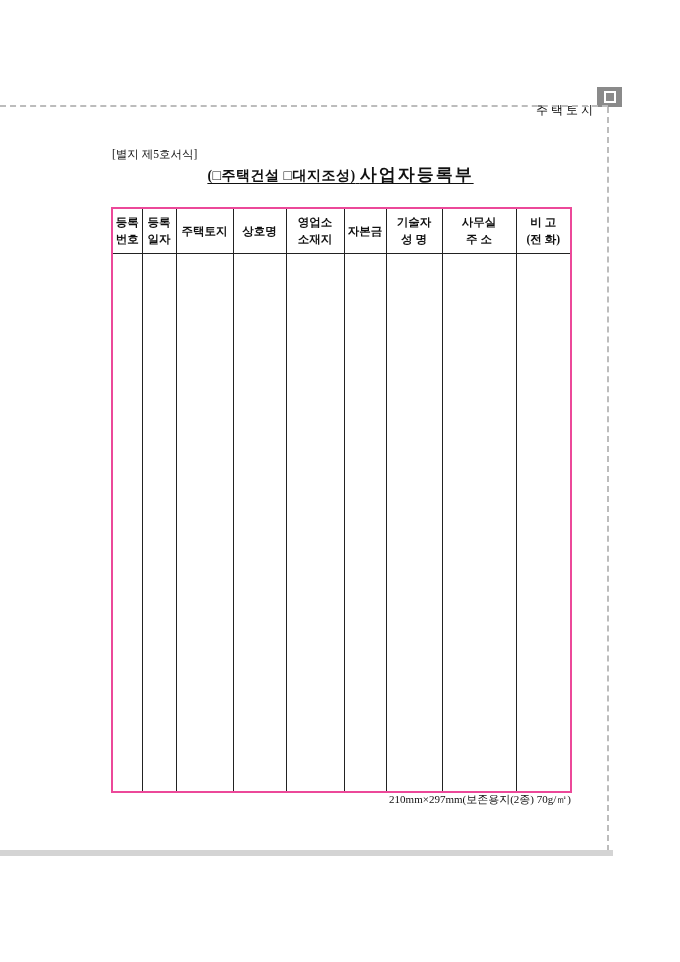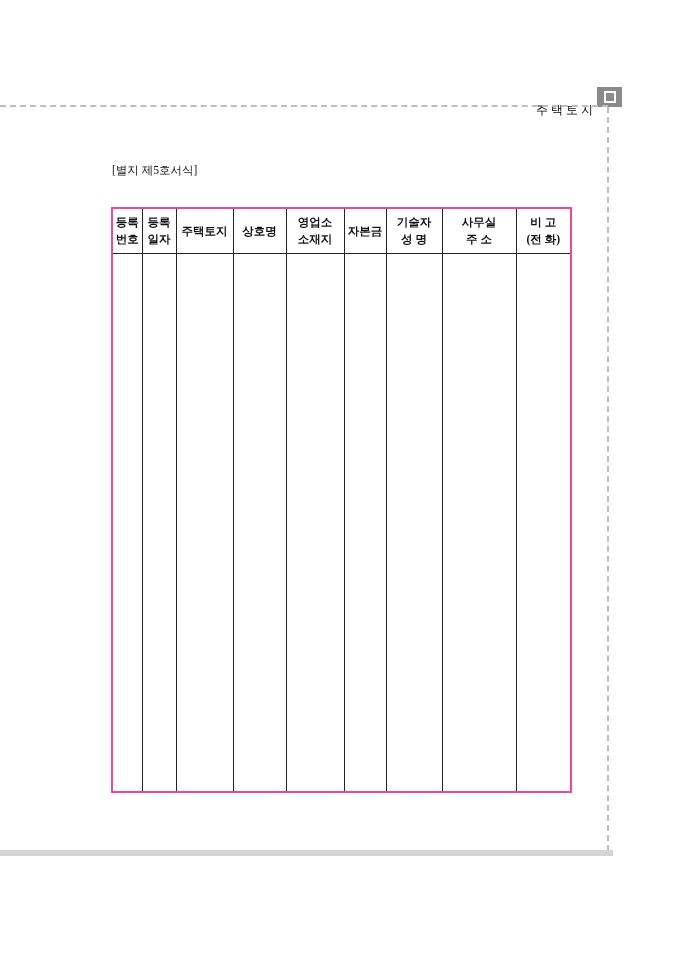--- a/index.html
+++ b/index.html
@@ -35,21 +35,21 @@
   .v-dash{
     position:absolute;left:607px;top:107px;width:0;height:744px;
     border-left:2px dashed #bcbcbc;
   }
   .bottom-bar{
     position:absolute;left:0;top:850px;width:613px;height:6px;
     background:#d4d4d4;
   }
   
   .form-number{
-    position:absolute;left:112px;top:163px;
+    position:absolute;left:112px;top:147px;
     font-size:11.5px;color:#111;
   }
   .form-title{
     position:absolute;left:111px;top:163px;width:459px;
     text-align:center;text-decoration:underline;
     text-underline-offset:3px;
     white-space:nowrap;color:#111;
   }
   .form-title .prefix{font-size:14px;font-weight:bold;letter-spacing:0.5px;}
   .form-title .main{font-size:17px;letter-spacing:2px;font-weight:600;}
@@ -87,20 +87,24 @@
   <div class="corner-icon">
     <div class="inner"></div>
   </div>
 
   <div class="h-dash"></div>
   <div class="v-dash"></div>
   <div class="bottom-bar"></div>
 
   <div class="form-number">[별지 제5호서식]</div>
 
+  <div class="form-title">
+    <span class="prefix">(□주택건설 □대지조성)</span>
+    <span class="main">사업자등록부</span>
+  </div>
 
   <table class="reg-table">
     <colgroup>
       <col style="width:30px">
         <col style="width:34px">
         <col style="width:57px">
       <col style="width:53px">
         <col style="width:58px">
         <col style="width:42px">
       <col style="width:56px">
@@ -134,14 +138,15 @@
         <td class="body-cell"></td>
         <td class="body-cell"></td>
         <td class="body-cell"></td>
         <td class="body-cell"></td>
         <td class="body-cell"></td>
         <td class="body-cell"></td>
       </tr>
     </tbody>
   </table>
 
+  <div class="footnote">210mm×297mm(보존용지(2종) 70g/㎡)</div>
 
 </div>
 
 </body></html>

